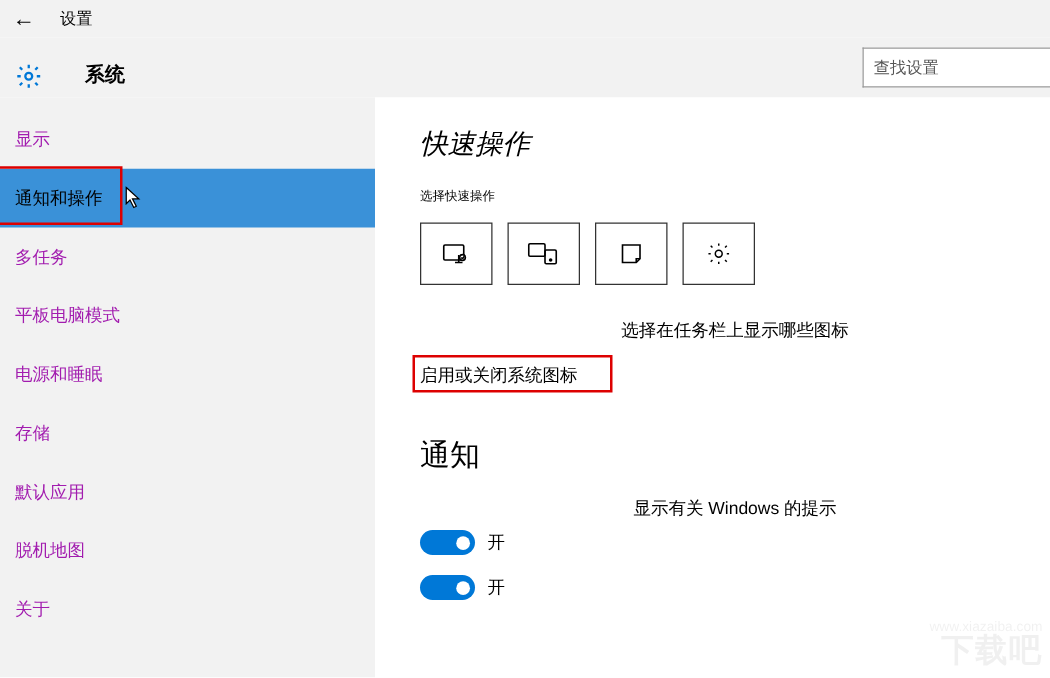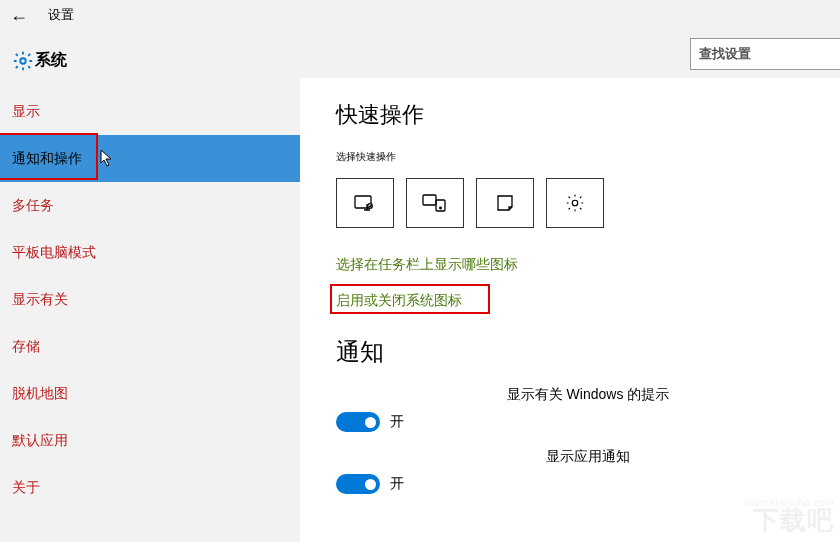--- a/index.html
+++ b/index.html
@@ -34,59 +34,58 @@
     background: #f2f2f2;
     display: flex;
     align-items: center;
     justify-content: space-between;
     padding-left: 12px;
     padding-right: 0;
   }
   .subheader-left {
     display: flex;
     align-items: center;
-    gap: 1px;
+    gap: 34px;
     margin-top: 13px;
   }
   .gear-outer {
     width: 22px; height: 22px;
     display:flex;align-items:center;justify-content:center;
   }
   .section-title {
     font-size: 16px;
     font-weight: bold;
   }
   .search-box {
     width: 150px;
     height: 32px;
     border: 1px solid #999;
     background: #fff;
     padding: 0 8px;
     font-size: 13px;
     color: #555;
     display:flex;align-items:center;
     border-right: none;
-    font-weight: bold;
   }
   .body-area {
     display: flex;
     height: calc(542px - 78px);
   }
   .sidebar {
     width: 300px;
     background: #f2f2f2;
     padding-top: 10px;
   }
   .sidebar-item {
     height: 47px;
     display: flex;
     align-items: center;
     padding-left: 12px;
     font-size: 14px;
-    color: #b91c1c;
+    color: #a21caf;
     cursor: pointer;
     position: relative;
   }
   .sidebar-item.selected {
     background: #3a91d8;
     color: #000;
   }
   .highlight-red {
     position: absolute;
     border: 2px solid #d00;
@@ -102,42 +101,44 @@
   .content {
     flex: 1;
     padding: 22px 0 0 36px;
     background: #fff;
     overflow:hidden;
   }
   .h1 {
     font-size: 22px;
     font-weight: 400;
     margin-bottom: 20px;
+    font-style: italic;
   }
   .sub-label {
     font-size: 10px;
     margin-bottom: 14px;
   }
   .quick-tiles {
     display: flex;
     gap: 12px;
     margin-bottom: 28px;
   }
   .tile {
     width: 58px; height: 50px;
     border: 1px solid #333;
     display:flex;align-items:center;justify-content:center;
     cursor:pointer;
   }
   .link {
-    color: #4d7c0f;
+    color: #000000;
     font-size: 14px;
     display: block;
     margin-bottom: 18px;
     cursor:pointer;
+    text-align:center;
   }
   .link-box {
     display:inline-block;
     position: relative;
   }
   .link-highlight {
     position:absolute;
     left:-6px; top:-8px;
     width: 160px; height: 30px;
     border: 2px solid #d00;
@@ -229,30 +230,30 @@
         <path d="M1 1 L1 14 L4 11 L7 17 L9 16 L6 10 L11 10 Z" fill="#fff" stroke="#000" stroke-width="1"></path>
       </svg>
     </div>
     <div class="sidebar-item">
         <span>多任务</span>
       </div>
     <div class="sidebar-item">
         <span>平板电脑模式</span>
       </div>
     <div class="sidebar-item">
-        <span>显示有关</span>
+        <span>电源和睡眠</span>
       </div>
     <div class="sidebar-item">
         <span>存储</span>
       </div>
     <div class="sidebar-item">
+        <span>默认应用</span>
+      </div>
+    <div class="sidebar-item">
         <span>脱机地图</span>
-      </div>
-    <div class="sidebar-item">
-        <span>默认应用</span>
       </div>
     <div class="sidebar-item">
         <span>关于</span>
       </div>
   </div>
 
   <div class="content">
     <div class="h1">快速操作</div>
     <div class="sub-label">选择快速操作</div>
 
@@ -281,38 +282,37 @@
       <div class="tile">
         <svg width="22" height="22" viewBox="0 0 24 24" fill="none" stroke="#000" stroke-width="1.3">
           <circle cx="12" cy="12" r="3"></circle>
           <path d="M12 3v2M12 19v2M5 5l1.5 1.5M17.5 17.5L19 19M3 12h2M19 12h2M5 19l1.5-1.5M17.5 6.5L19 5"></path>
         </svg>
       </div>
     </div>
 
     <a class="link">选择在任务栏上显示哪些图标</a>
     <div class="link-box">
-      <a class="link" style="margin-bottom:0">启用或关闭系统图标</a>
+      <a class="link" style="margin-bottom:12px">启用或关闭系统图标</a>
       <div class="link-highlight"></div>
     </div>
 
     <div class="h2">通知</div>
 
     <div class="toggle-row">
       <div class="toggle-label">显示有关 Windows 的提示</div>
       <div class="toggle">
         <div class="toggle-switch">
             <div class="toggle-knob"></div>
           </div>
         <span class="toggle-state">开</span>
       </div>
     </div>
 
     <div class="toggle-row">
-      <div class="toggle-label">显示应用通知</div>
       <div class="toggle">
         <div class="toggle-switch">
             <div class="toggle-knob"></div>
           </div>
         <span class="toggle-state">开</span>
       </div>
     </div>
   </div>
 </div>
 

